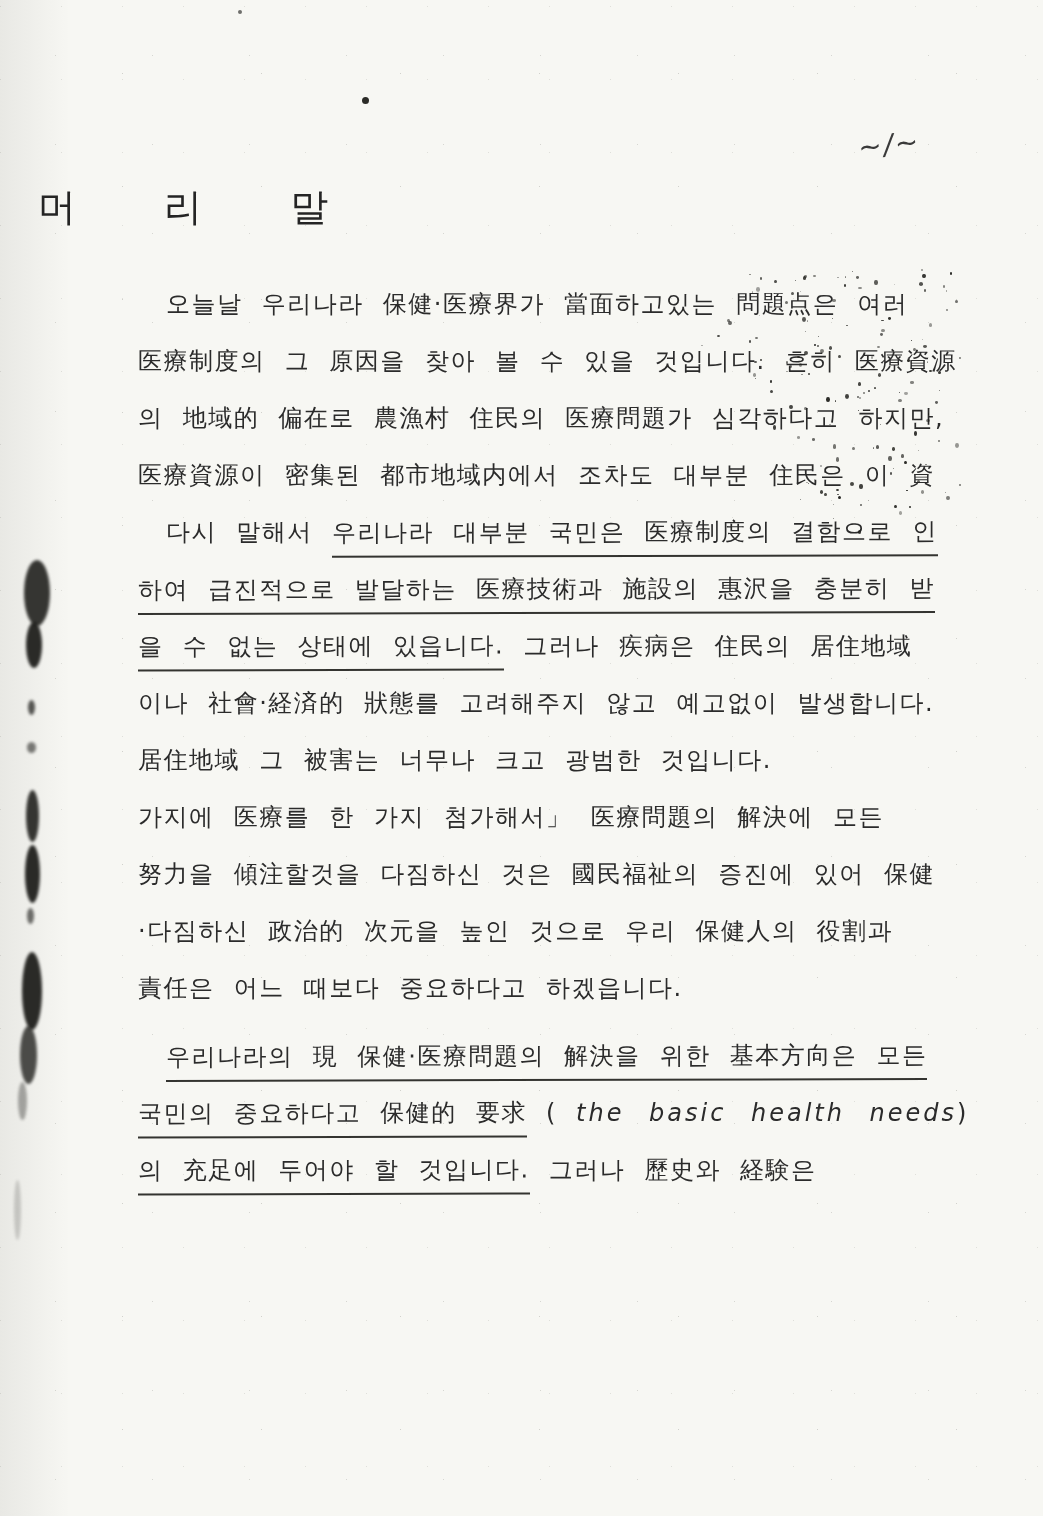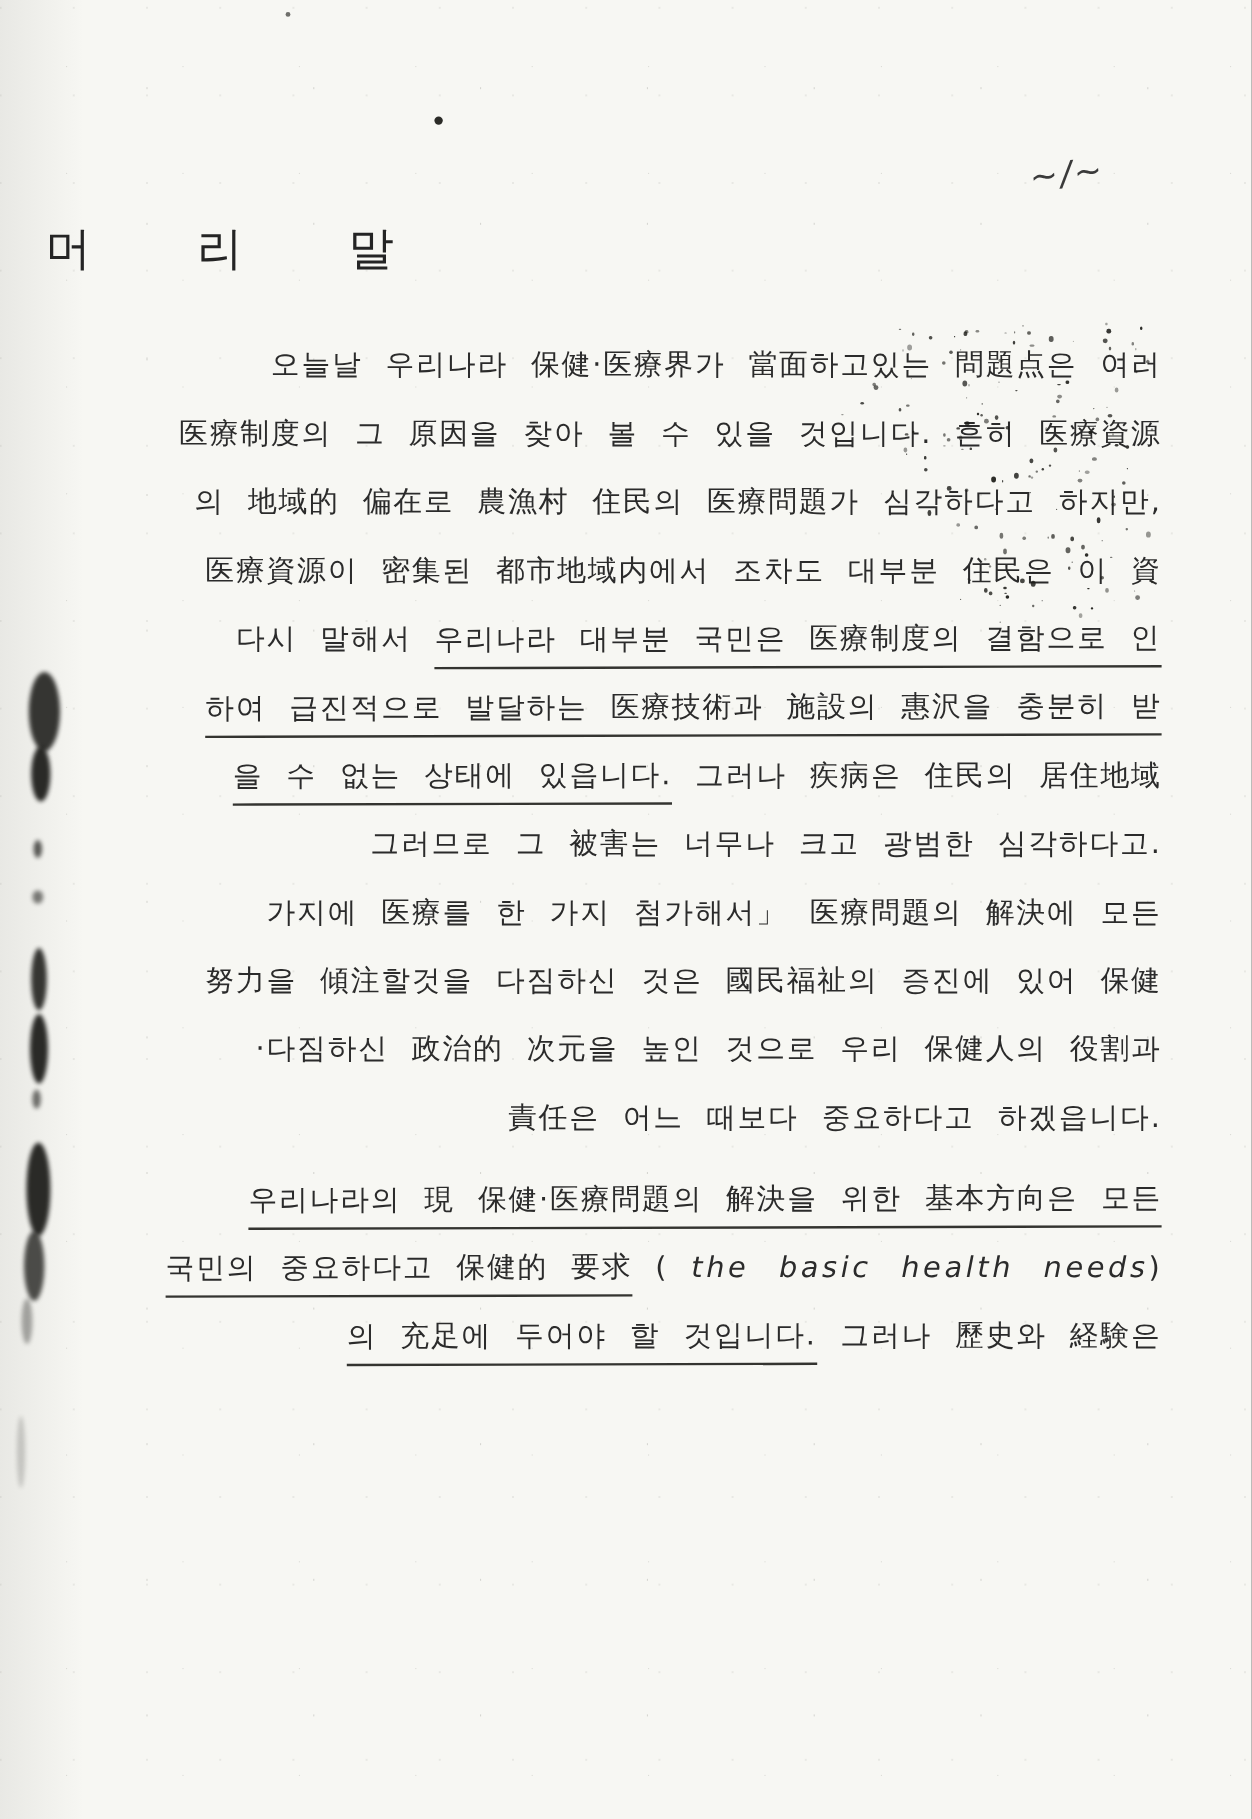--- a/index.html
+++ b/index.html
@@ -45,21 +45,21 @@
     text-indent:38px; 
     color:#242424;
   }
   .text-block{
     position:absolute;left:138px;top:276px;width:830px;
     font-size:24px;
     letter-spacing:1.5px;
     word-spacing:10px;
     line-height:57px;
   }
-  .line{height:57px;white-space:nowrap;text-align:right;}
+  .line{height:57px;white-space:nowrap;}
   .line.indent{padding-left:28px;}
   .line.gap{margin-top:11px;}
   .u{
     border-bottom:2px solid #343430;
     padding-bottom:9px;
     display:inline-block;
     line-height:28px;
     transform:skewY(-0.15deg);
   }
   .latin{
@@ -88,21 +88,22 @@
   <div class="title">머 리 말</div>
 
   <div class="text-block">
       <div class="line indent"><span>오늘날 우리나라 保健·医療界가 當面하고있는 問題点은 여러</span></div>
       <div class="line"><span>医療制度의 그 原因을 찾아 볼 수 있을 것입니다. 흔히 医療資源</span></div>
       <div class="line"><span>의 地域的 偏在로 農漁村 住民의 医療問題가 심각하다고 하지만,</span></div>
       <div class="line"><span>医療資源이 密集된 都市地域内에서 조차도 대부분 住民은 이 資</span></div>
       <div class="line indent"><span>다시 말해서 </span><span class="u">우리나라 대부분 국민은 医療制度의 결함으로 인</span></div>
       <div class="line"><span class="u">하여 급진적으로 발달하는 医療技術과 施設의 惠沢을 충분히 받</span></div>
       <div class="line"><span class="u">을 수 없는 상태에 있읍니다.</span><span> 그러나 疾病은 住民의 居住地域</span></div>
-      <div class="line"><span>그러므로 그 被害는 너무나 크고 광범한 심각하다고.</span></div>
+      <div class="line"><span>이나 社會·経済的 狀態를 고려해주지 않고 예고없이 발생합니다.</span></div>
+      <div class="line"><span>居住地域 그 被害는 너무나 크고 광범한 것입니다.</span></div>
       <div class="line"><span>가지에 医療를 한 가지 첨가해서」 医療問題의 解決에 모든</span></div>
       <div class="line"><span>努力을 傾注할것을 다짐하신 것은 國民福祉의 증진에 있어 保健</span></div>
       <div class="line"><span>·다짐하신 政治的 次元을 높인 것으로 우리 保健人의 役割과</span></div>
       <div class="line"><span>責任은 어느 때보다 중요하다고 하겠읍니다.</span></div>
       <div class="line indent gap"><span class="u">우리나라의 現 保健·医療問題의 解決을 위한 基本方向은 모든</span></div>
       <div class="line"><span class="u">국민의 중요하다고 保健的 要求</span><span> ( </span><span class="latin">the basic health needs</span><span>)</span></div>
       <div class="line"><span class="u">의 充足에 두어야 할 것입니다.</span><span> 그러나 歷史와 経験은</span></div>
     </div>
 
   <div class="smudge" style="left:24px;top:560px;width:26px;height:66px;opacity:.85;"></div>

